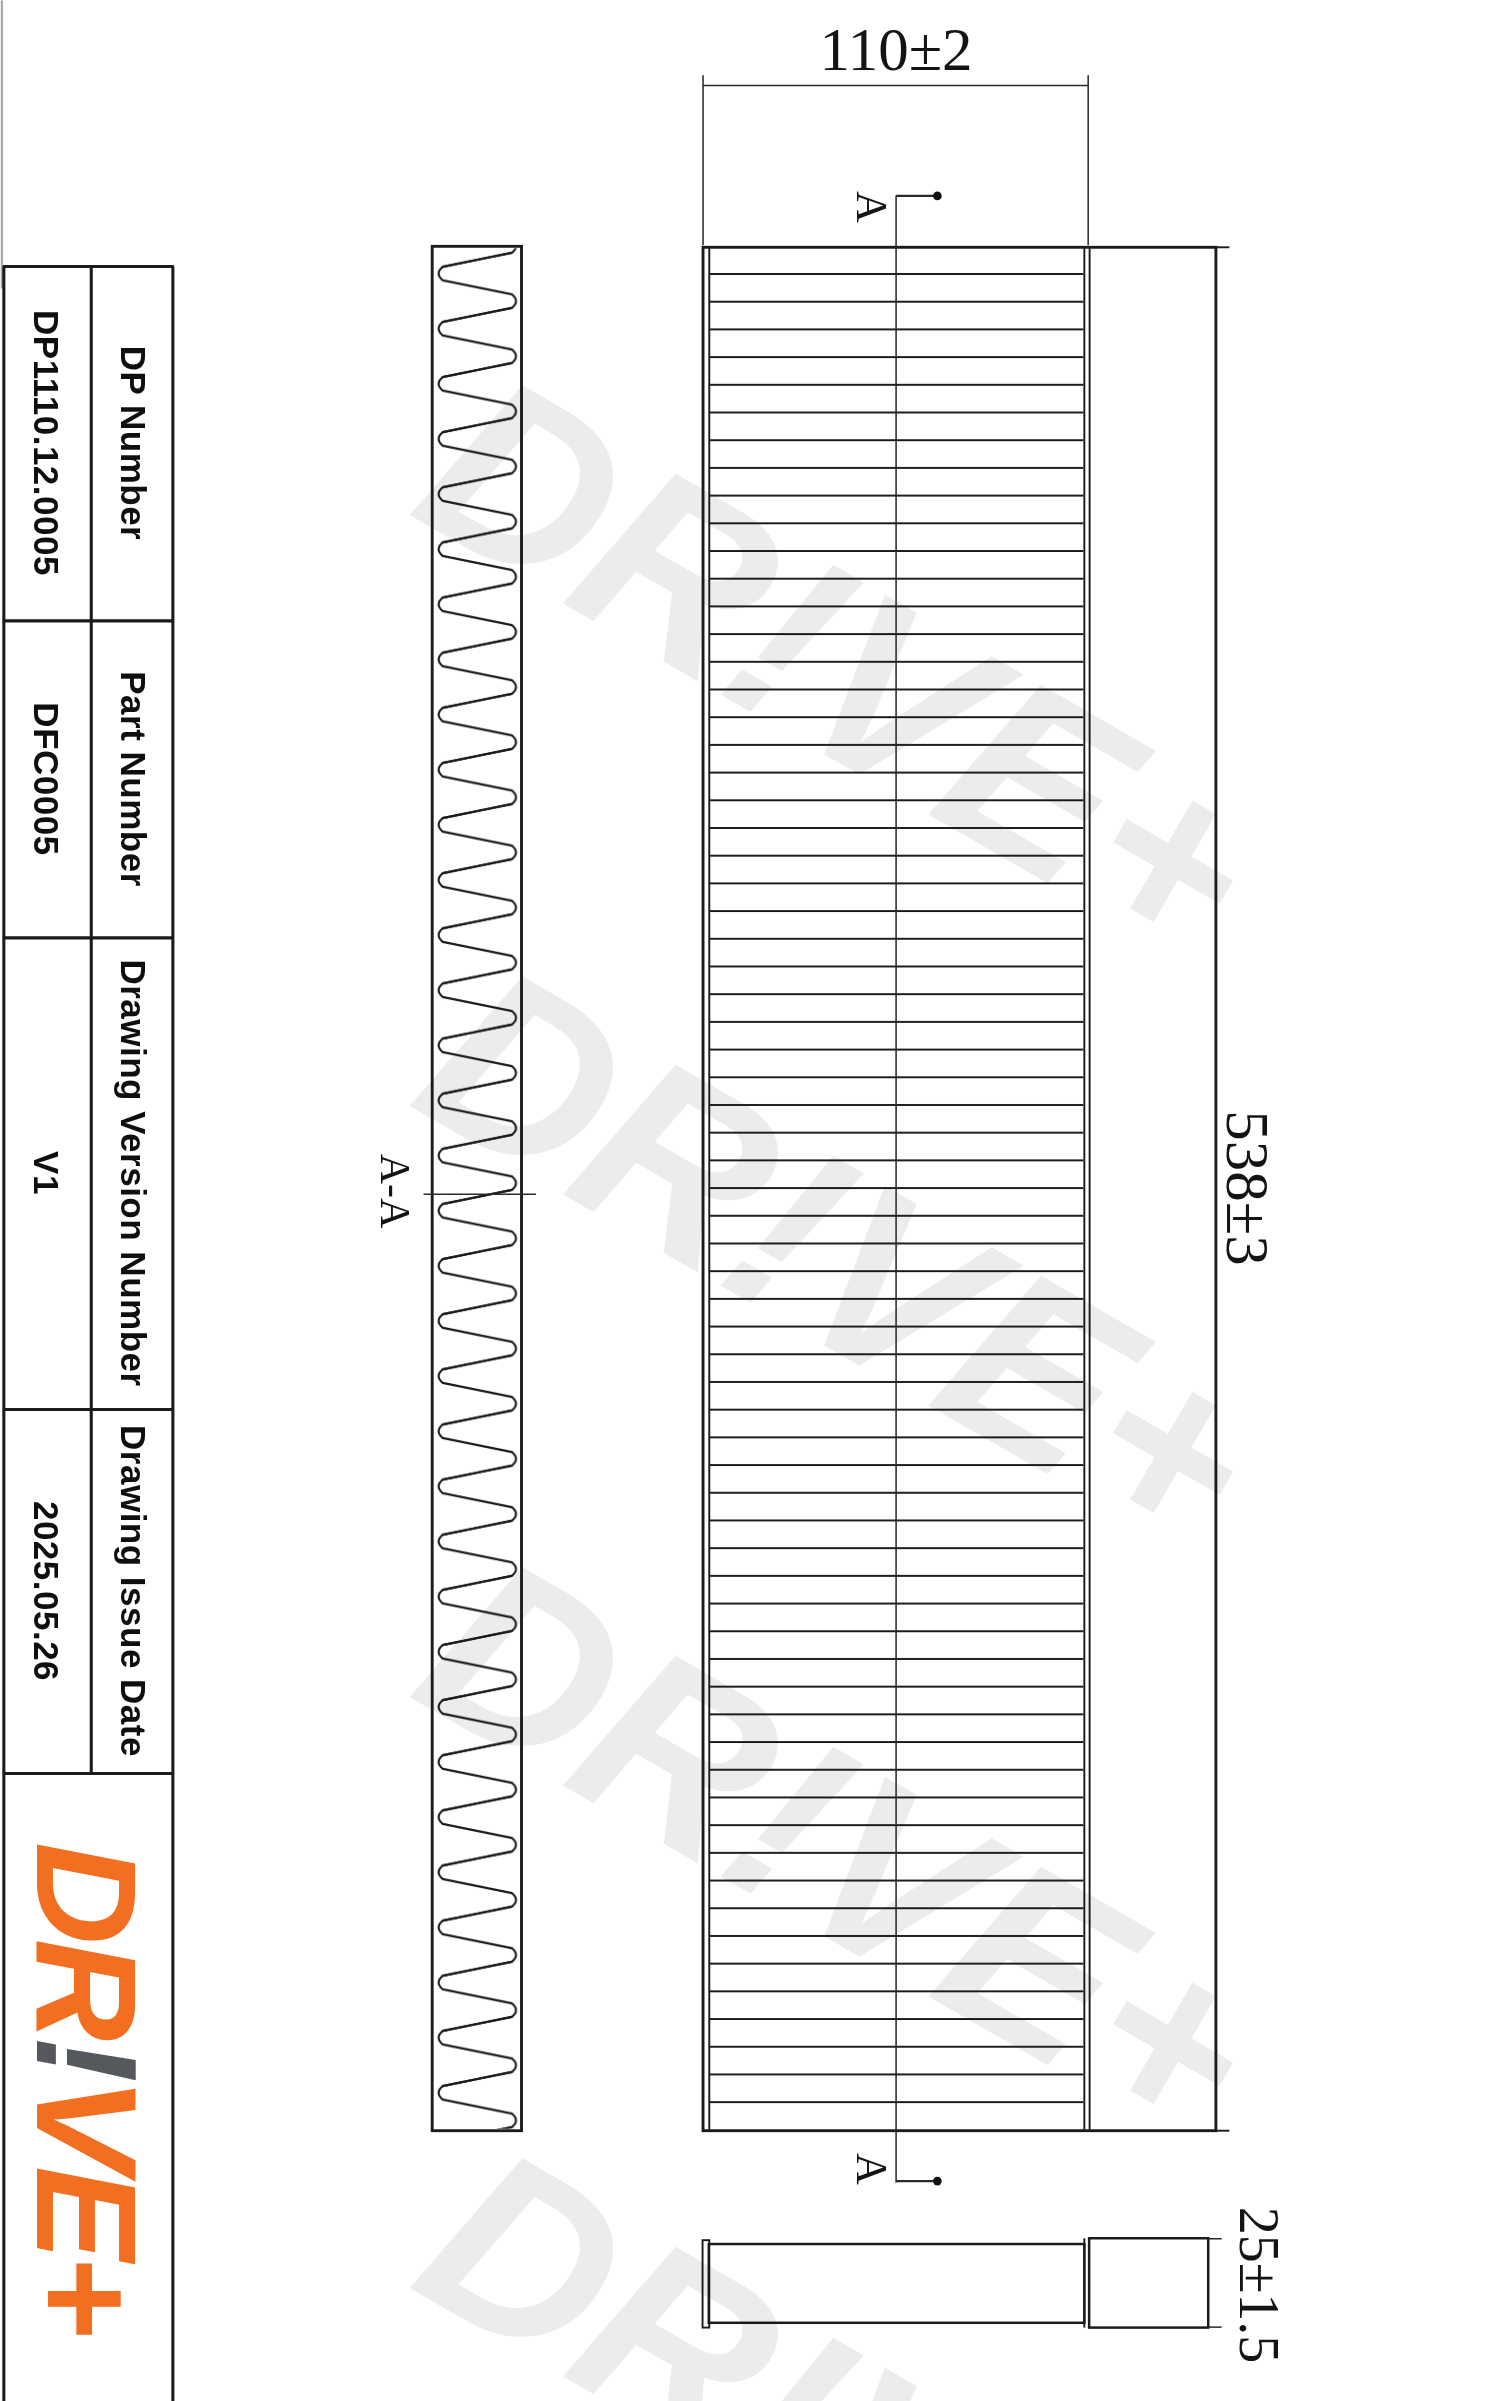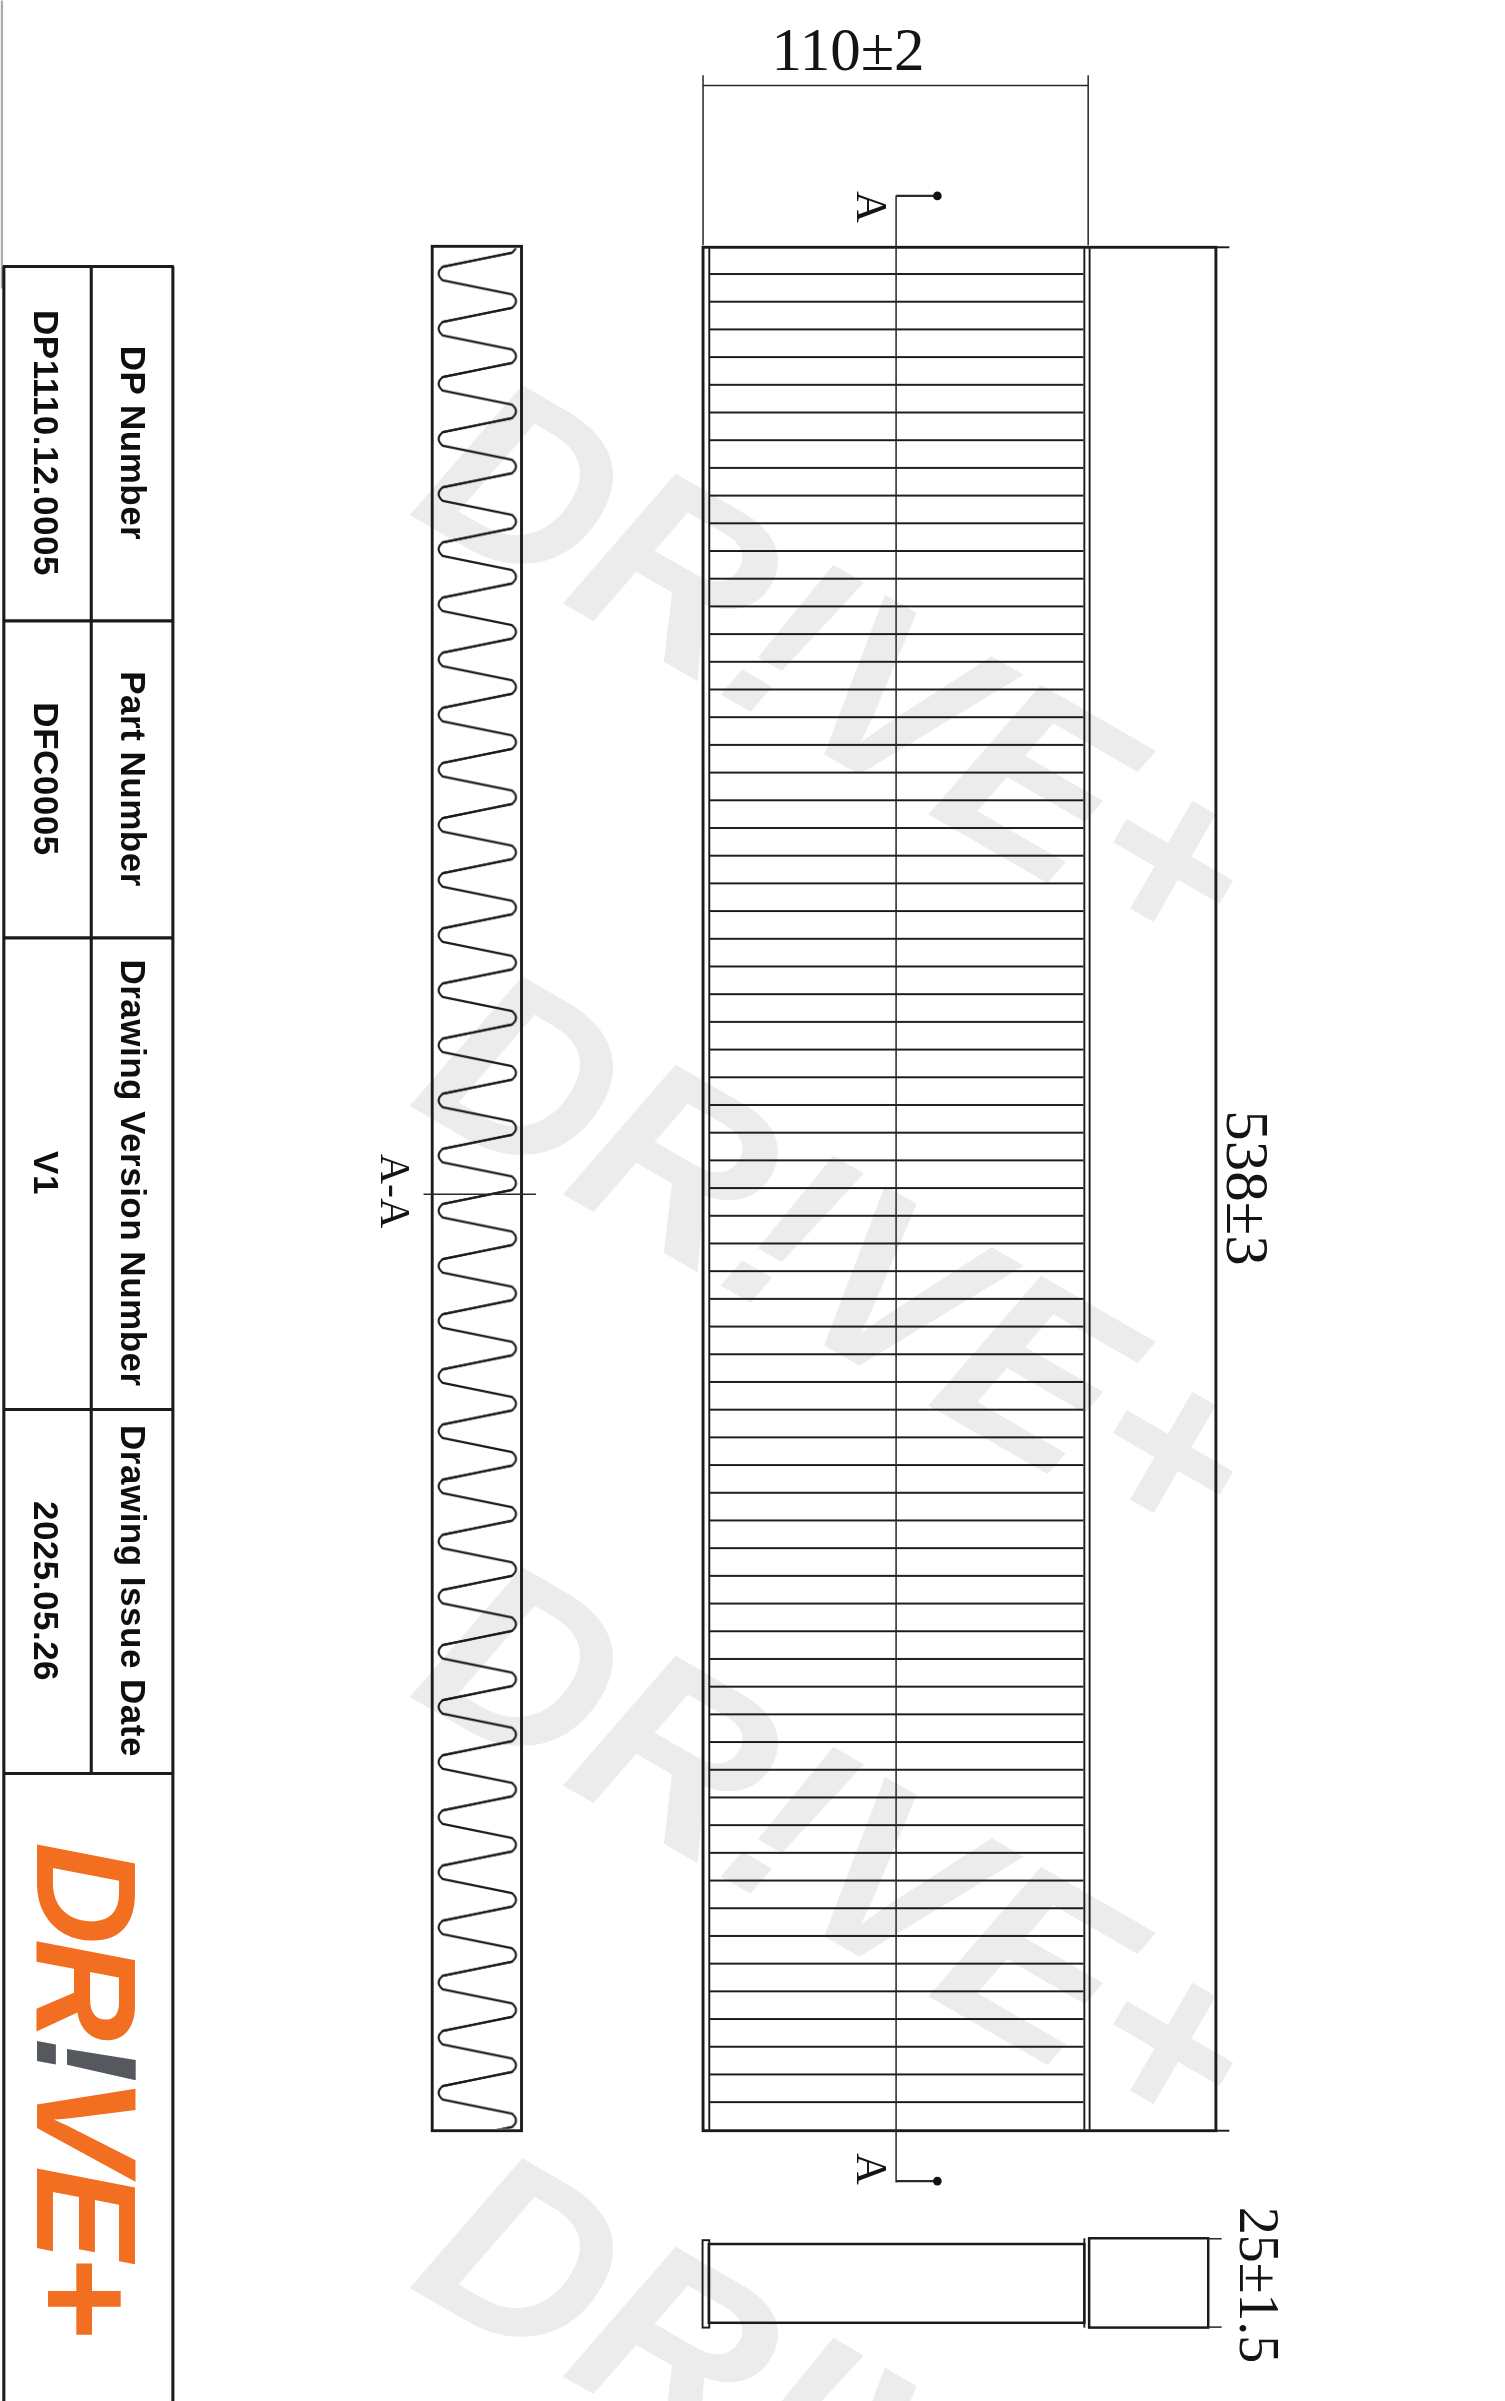--- a/index.html
+++ b/index.html
@@ -86,21 +86,21 @@
     <rect x="738" y="2336" width="391" height="82" fill="none" stroke="#1b1b1b" stroke-width="2.6"></rect>
     <rect x="1134" y="2330" width="124" height="93" fill="none" stroke="#1b1b1b" stroke-width="2.6"></rect>
     <line x1="1129" y1="2330" x2="1129" y2="2423" stroke="#1b1b1b" stroke-width="2"></line>
 
     <g stroke="#2a2a2a" stroke-width="1.6">
       <line x1="1258" y1="2330.5" x2="1272" y2="2330.5"></line>
       <line x1="1258" y1="2422.5" x2="1272" y2="2422.5"></line>
     </g>
   </svg>
 
-  <div class="txt dim center" style="left:848px;top:50px;">110±2</div>
+  <div class="txt dim center" style="left:896px;top:50px;">110±2</div>
   <div class="txt dim rot" style="left:1247px;top:1188px;">538±3</div>
   <div class="txt dim dim25 rot" style="left:1259px;top:2285px;">25±1.5</div>
 
   <div class="txt secA rot" style="left:871px;top:207px;">A</div>
   <div class="txt secA rot" style="left:871px;top:2169px;">A</div>
   <div class="txt aa rot" style="left:395px;top:1191px;">A-A</div>
 
   <div class="txt cellTxt rot" style="left:46px;top:443px;">DP1110.12.0005</div>
   <div class="txt cellTxt rot" style="left:133px;top:443px;">DP Number</div>
 

